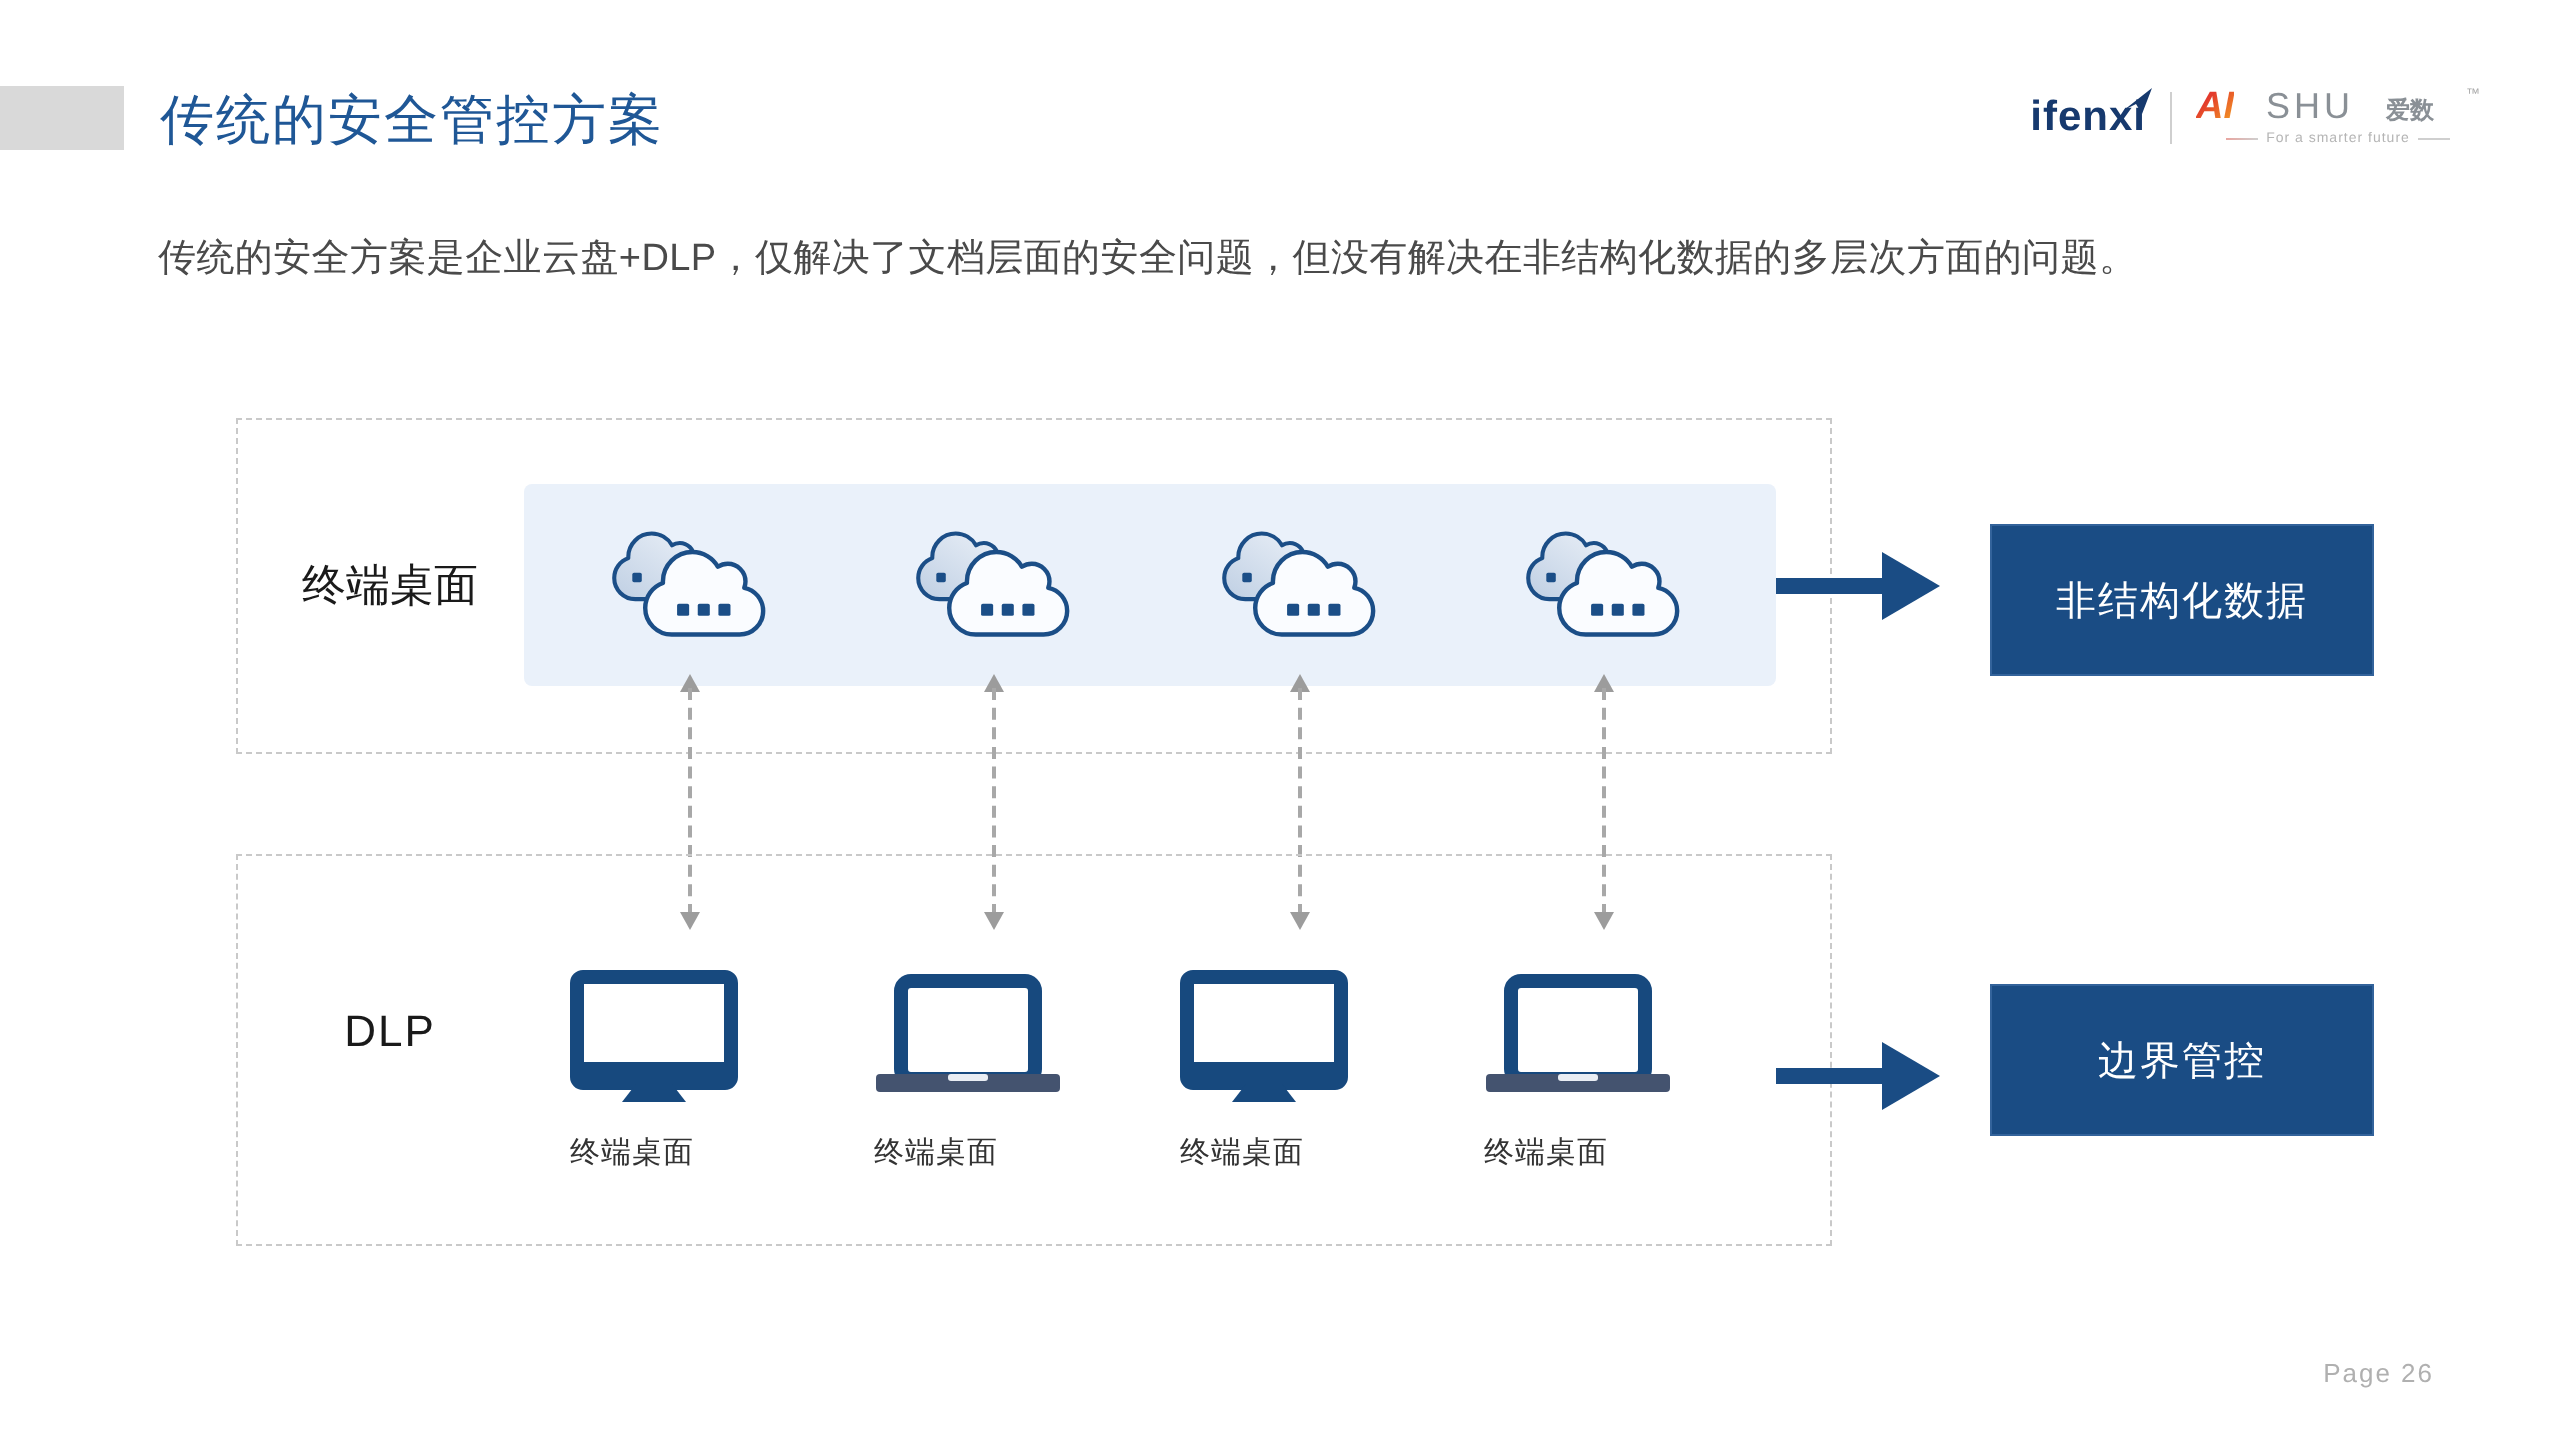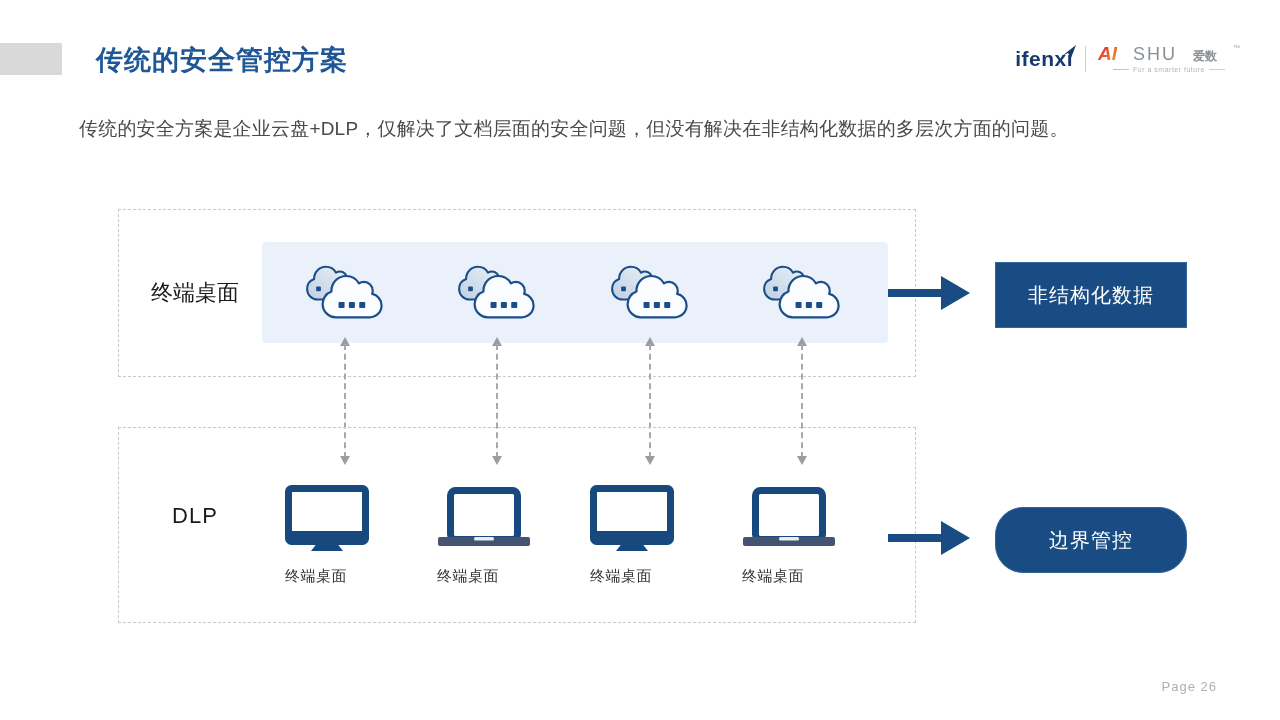--- a/index.html
+++ b/index.html
@@ -20,22 +20,22 @@
     font-family:"Liberation Sans","DejaVu Sans",sans-serif;
     background:#fff;
     position:relative;
     overflow:hidden;
   }
   .slide{position:absolute;inset:0;}
 
   .corner-bar{position:absolute;left:0;top:43px;width:62px;height:32px;background:var(--corner-gray);}
 
   .page-title{
-    position:absolute;left:96px;top:42px;
-    font-size:27px;font-weight:bold;color:var(--title-blue);
+    position:absolute;left:80px;top:42px;
+    font-size:27px;font-weight:normal;color:var(--title-blue);
     letter-spacing:1px;white-space:nowrap;
   }
 
   
   .logo-area{position:absolute;top:44px;right:40px;display:flex;align-items:center;gap:12px;margin-left:32px;}
   .ifenxi{position:relative;font-size:21px;font-weight:bold;color:#16396E;letter-spacing:0.5px;}
   .ifenxi .dart{position:absolute;right:-4px;top:-7px;}
   .logo-divider{width:1px;height:26px;background:#CFCFCF;}
   .aishu{display:flex;flex-direction:column;align-items:center;}
   .aishu-main{display:flex;align-items:baseline;gap:16px;line-height:1;}
@@ -92,27 +92,27 @@
   .flow-arrow{position:absolute;left:888px;width:82px;height:34px;}
   .flow-arrow .shaft{position:absolute;left:0;top:13px;width:53px;height:8px;background:var(--dark-blue);}
   .flow-arrow .head{position:absolute;left:53px;top:0;width:0;height:0;
     border-top:17px solid transparent;border-bottom:17px solid transparent;
     border-left:29px solid var(--dark-blue);}
   .flow-arrow.a1{top:276px;}
   .flow-arrow.a2{top:521px;}
 
   
   .result-box{
-    position:absolute;left:995px;width:192px;height:66px;
+    position:absolute;left:995px;width:192px;height:76px;
     background:var(--dark-blue);border:1px solid #33639B;
     color:#fff;font-size:20px;letter-spacing:1px;
     display:flex;align-items:center;justify-content:center;white-space:nowrap;
   }
   .result-box.b1{top:262px;}
-  .result-box.b2{top:507px;border-radius:28px;}
+  .result-box.b2{top:492px;}
 
   
   .device{position:absolute;top:485px;width:120px;height:100px;text-align:left;}
   .device svg{display:inline-block;}
   .device .laptop-svg{margin-top:2px;}
   .device-label{
     position:absolute;top:82px;left:0;width:100%;
     font-size:15px;color:#333;letter-spacing:0.5px;white-space:nowrap;
   }
 

